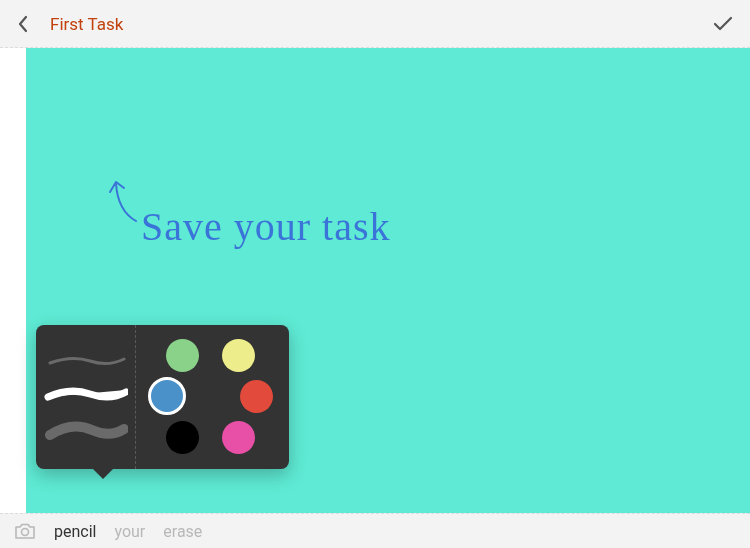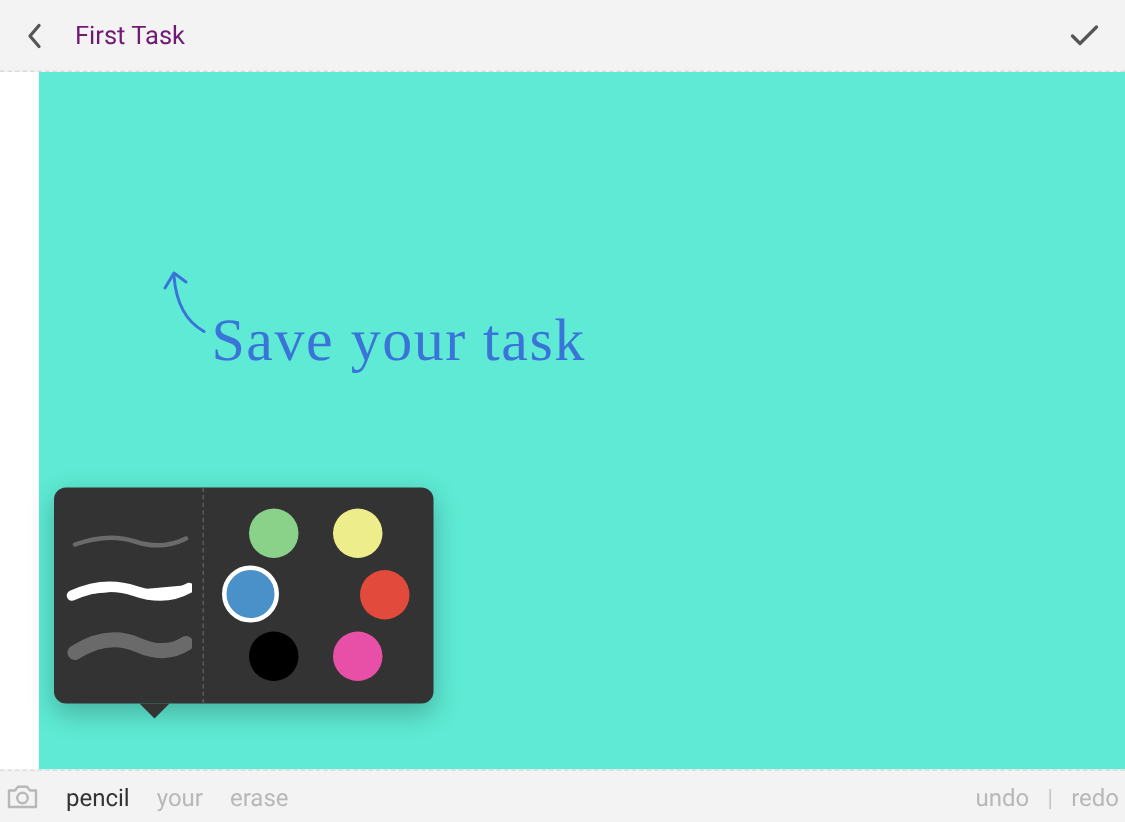--- a/index.html
+++ b/index.html
@@ -19,21 +19,21 @@
       align-items: center;
       padding: 0 16px;
       justify-content: space-between;
     }
     .header-left {
       display: flex;
       align-items: center;
       gap: 20px;
     }
     .back-btn { color: #555; cursor: pointer; display:flex; align-items:center;}
-    .title { color: #701a75; font-size: 17px; font-weight: 400;}
+    .title { color: #c2410c; font-size: 17px; font-weight: 400;}
     .done-btn { color: #555; cursor: pointer; display:flex; align-items:center;}
     .canvas {
       position: relative;
       width: 100%;
       height: 465px;
       background: #5eead4;
       margin-left: 26px;
     }
     .handwriting {
       position: absolute;
@@ -51,21 +51,21 @@
     }
     .toolbar {
       position: absolute;
       bottom: 0;
       left: 0; right: 0;
       height: 35px;
       background: #f3f3f3;
       border-top: 1px dashed #dcdcdc;
       display: flex;
       align-items: center;
-      padding: 0 4px;
+      padding: 0 14px;
       font-size: 16px;
       color: #b8b8b8;
       justify-content: space-between;
     }
     .toolbar-left, .toolbar-right { display:flex; align-items:center; gap: 18px;}
     .camera-btn { display:flex; align-items:center; cursor:pointer;}
     .tool { cursor: pointer; }
     .tool.active { color: #333; }
     .divider { color: #c8c8c8; margin: 0 -6px;}
     .popover {
@@ -165,18 +165,13 @@
     <div class="camera-btn">
       <svg width="22" height="18" viewBox="0 0 22 18">
         <path d="M2 5 h4 l2 -2.5 h6 l2 2.5 h4 v11 h-18 z" stroke="#b8b8b8" stroke-width="1.6" fill="none" stroke-linejoin="round"></path>
         <circle cx="11" cy="10" r="3.5" stroke="#b8b8b8" stroke-width="1.6" fill="none"></circle>
       </svg>
     </div>
     <span class="tool active">pencil</span>
     <span class="tool">your</span>
     <span class="tool">erase</span>
   </div>
-  <div class="toolbar-right">
-    <span class="tool">undo</span>
-    <span class="divider">|</span>
-    <span class="tool">redo</span>
-  </div>
 </div>
 
 </body></html>

